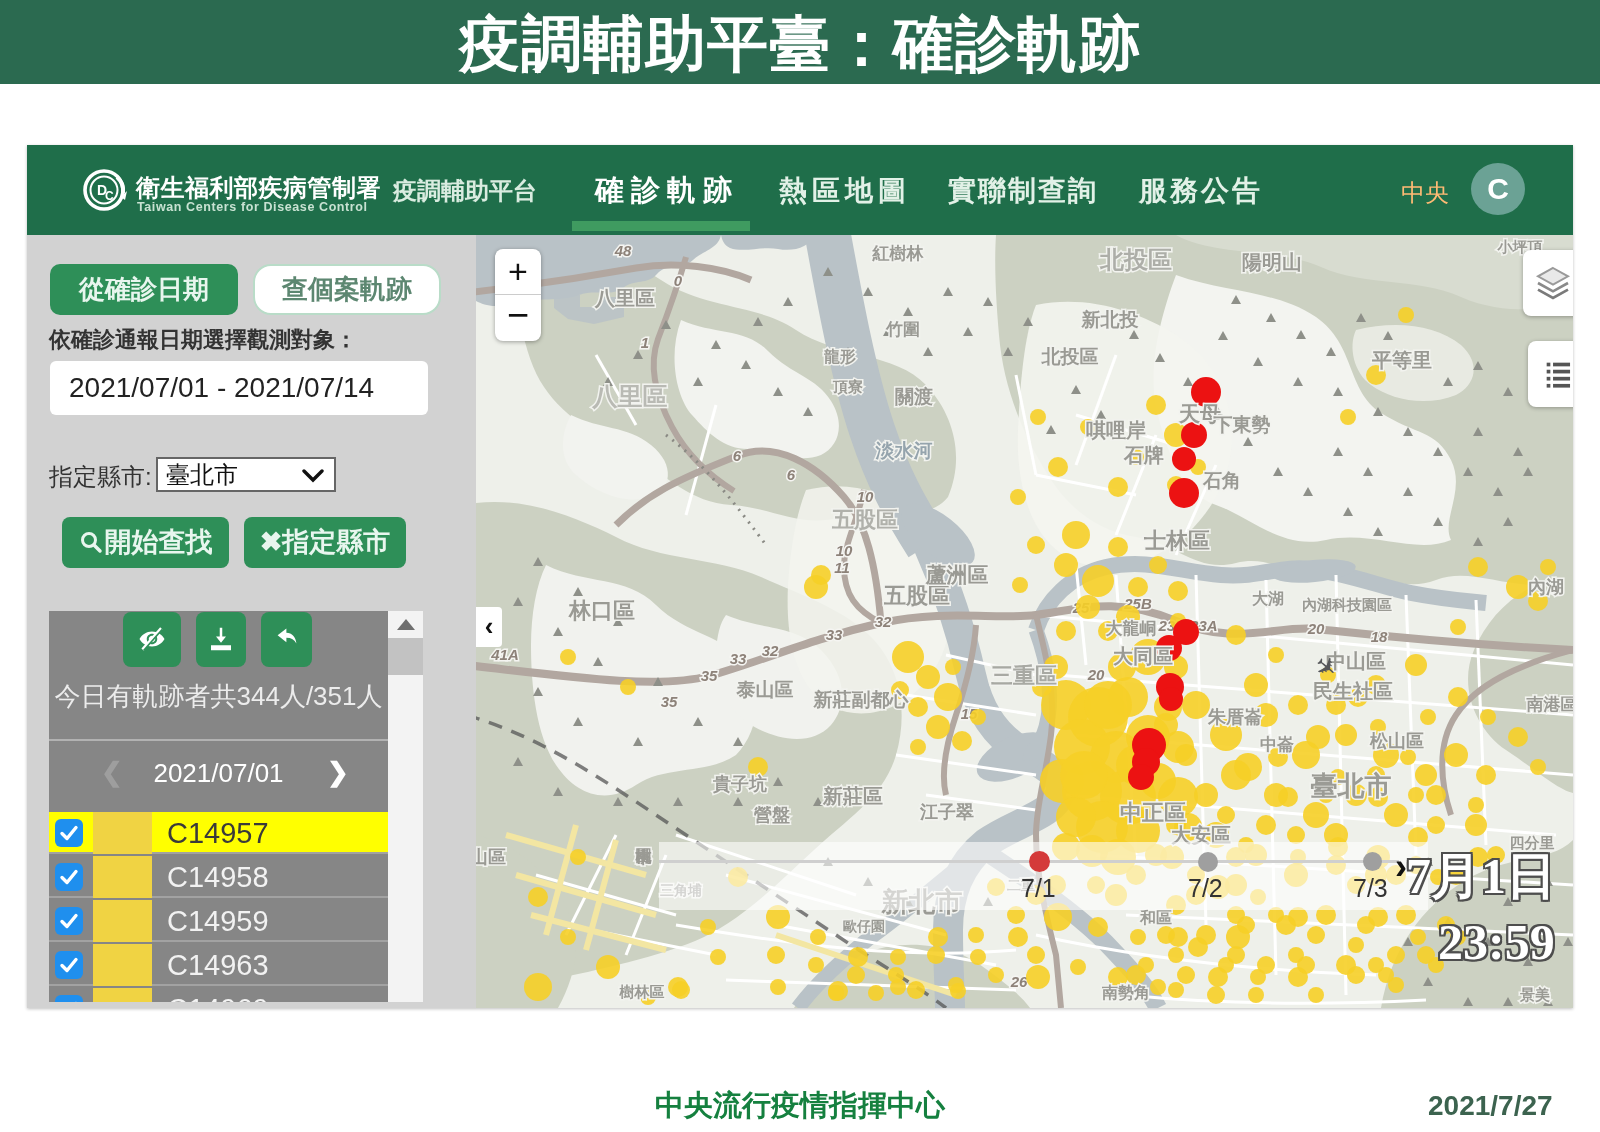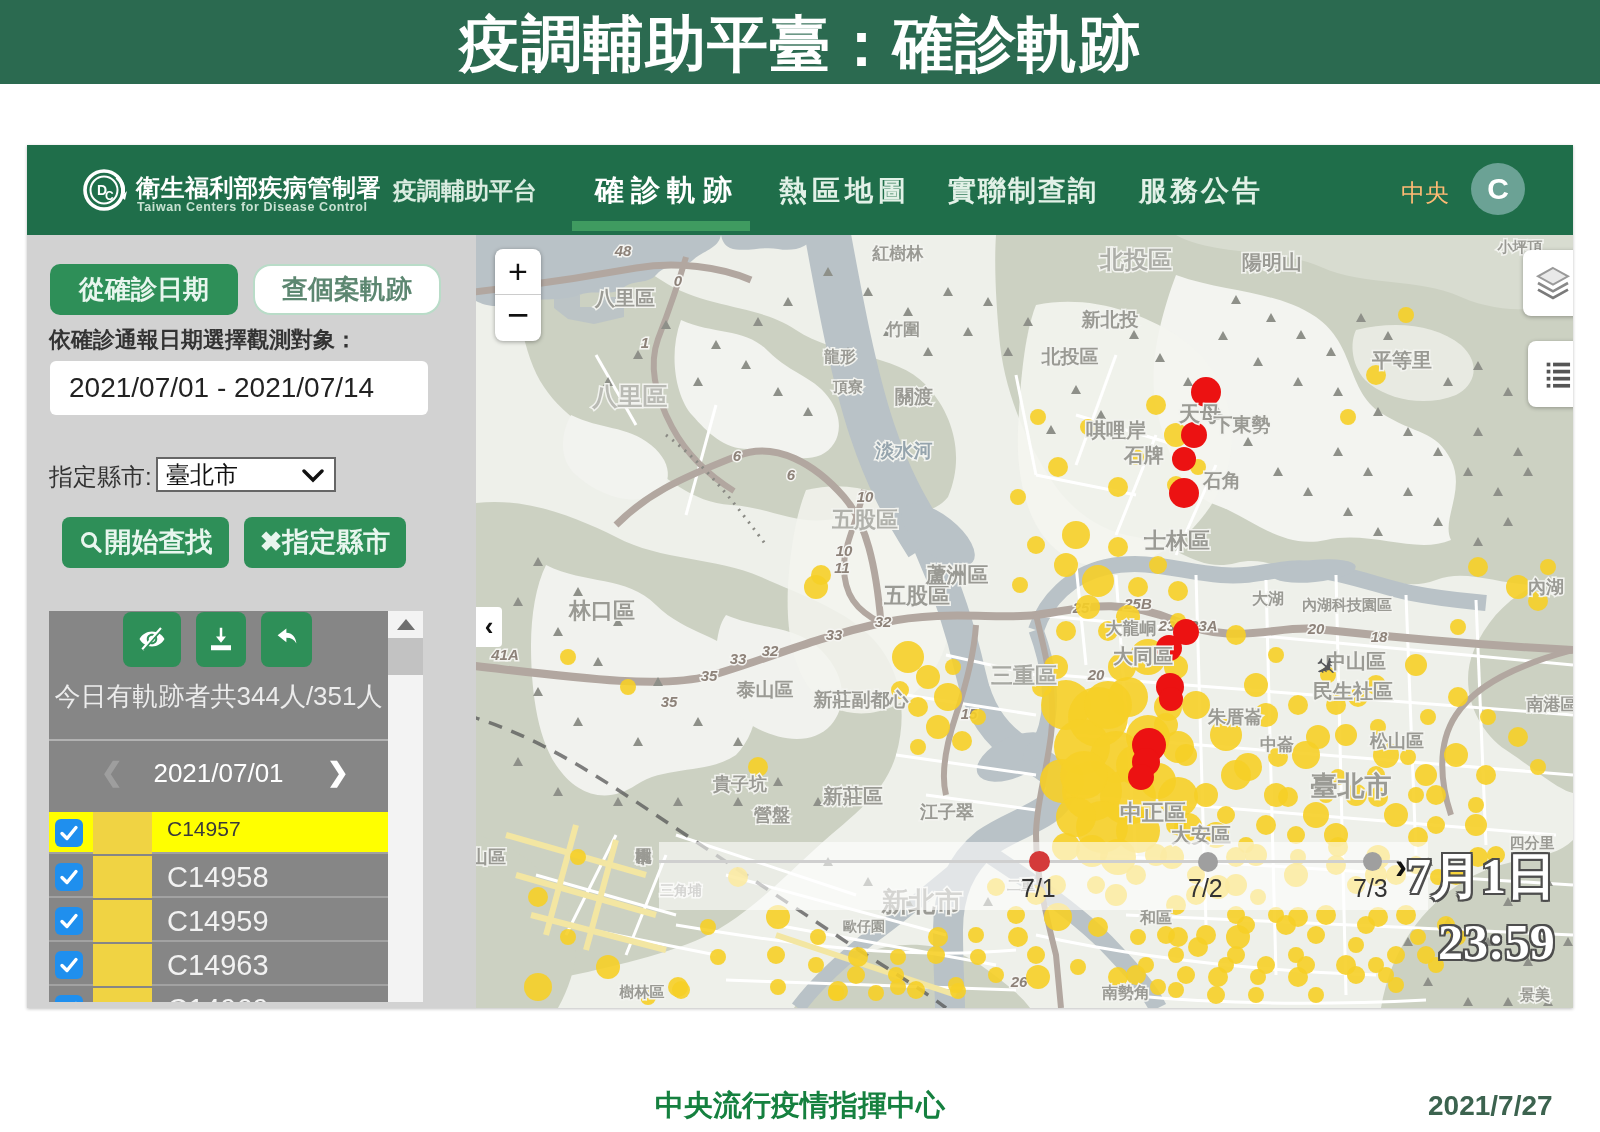--- a/index.html
+++ b/index.html
@@ -65,21 +65,21 @@
     <div class="abs" style="left:0;top:128px;width:339px;height:2px;background:#b2b2b2;"></div>
     <div class="abs" style="left:52px;top:146px;font-size:26px;color:#9e9e9e;font-weight:bold;">❮</div>
     <div class="abs" style="left:0;top:147px;width:339px;text-align:center;font-size:26px;color:#fff;">2021/07/01</div>
     <div class="abs" style="left:278px;top:146px;font-size:26px;color:#fff;font-weight:bold;">❯</div>
     <div style="position:absolute;left:0;top:201px;width:339px;height:42px;background:#ffff00;border-bottom:2px solid #a2a2a2;">
         <div style="position:absolute;left:6px;top:7px;"><svg width="28" height="28" viewBox="0 0 28 28">
             <rect width="28" height="28" rx="6" fill="#1f8fee"></rect>
             <path d="M7 14.5 l5 5 9-11" stroke="#fff" stroke-width="3.4" fill="none" stroke-linecap="round" stroke-linejoin="round"></path>
           </svg></div>
         <div style="position:absolute;left:44px;top:0;width:59px;height:42px;background:#f0d343;"></div>
-        <div style="position:absolute;left:118px;top:5px;font-size:21px;color:#3a3a3a;">C14957</div>
+        <div style="position:absolute;left:118px;top:5px;font-size:29px;color:#3a3a3a;">C14957</div>
       </div>
       <div style="position:absolute;left:0;top:245px;width:339px;height:42px;background:#868686;border-bottom:2px solid #a2a2a2;">
         <div style="position:absolute;left:6px;top:7px;"><svg width="28" height="28" viewBox="0 0 28 28">
             <rect width="28" height="28" rx="6" fill="#1f8fee"></rect>
             <path d="M7 14.5 l5 5 9-11" stroke="#fff" stroke-width="3.4" fill="none" stroke-linecap="round" stroke-linejoin="round"></path>
           </svg></div>
         <div style="position:absolute;left:44px;top:0;width:59px;height:42px;background:#f0d343;"></div>
         <div style="position:absolute;left:118px;top:5px;font-size:29px;color:#f2f2f2;">C14958</div>
       </div>
       <div style="position:absolute;left:0;top:289px;width:339px;height:42px;background:#868686;border-bottom:2px solid #a2a2a2;">

